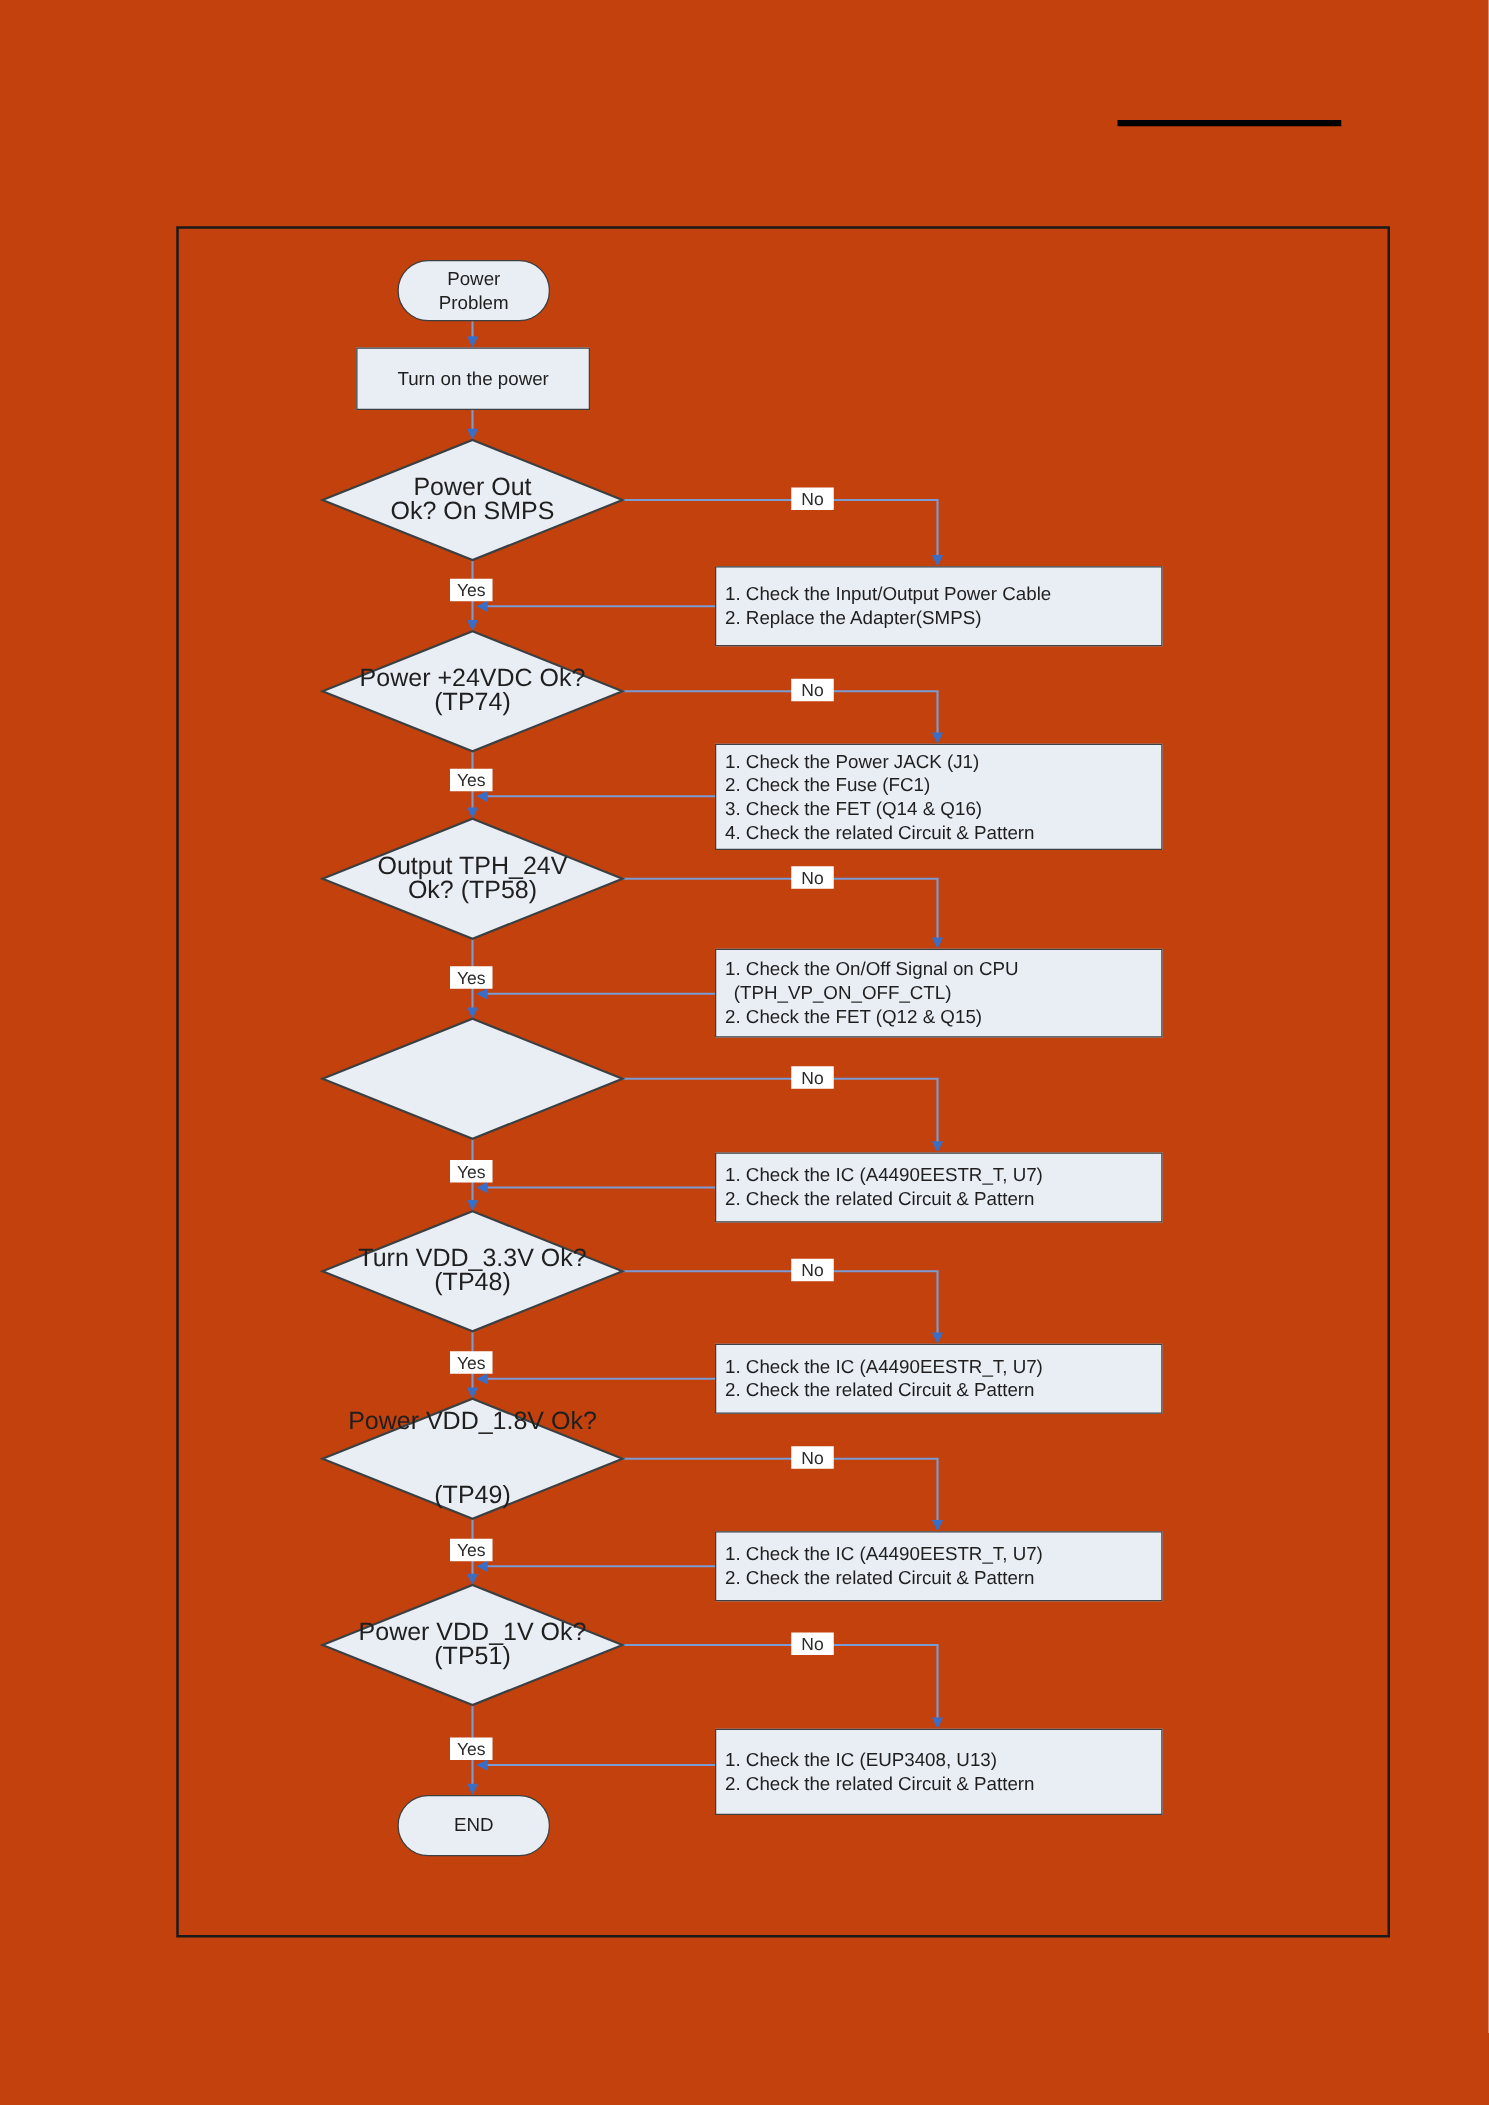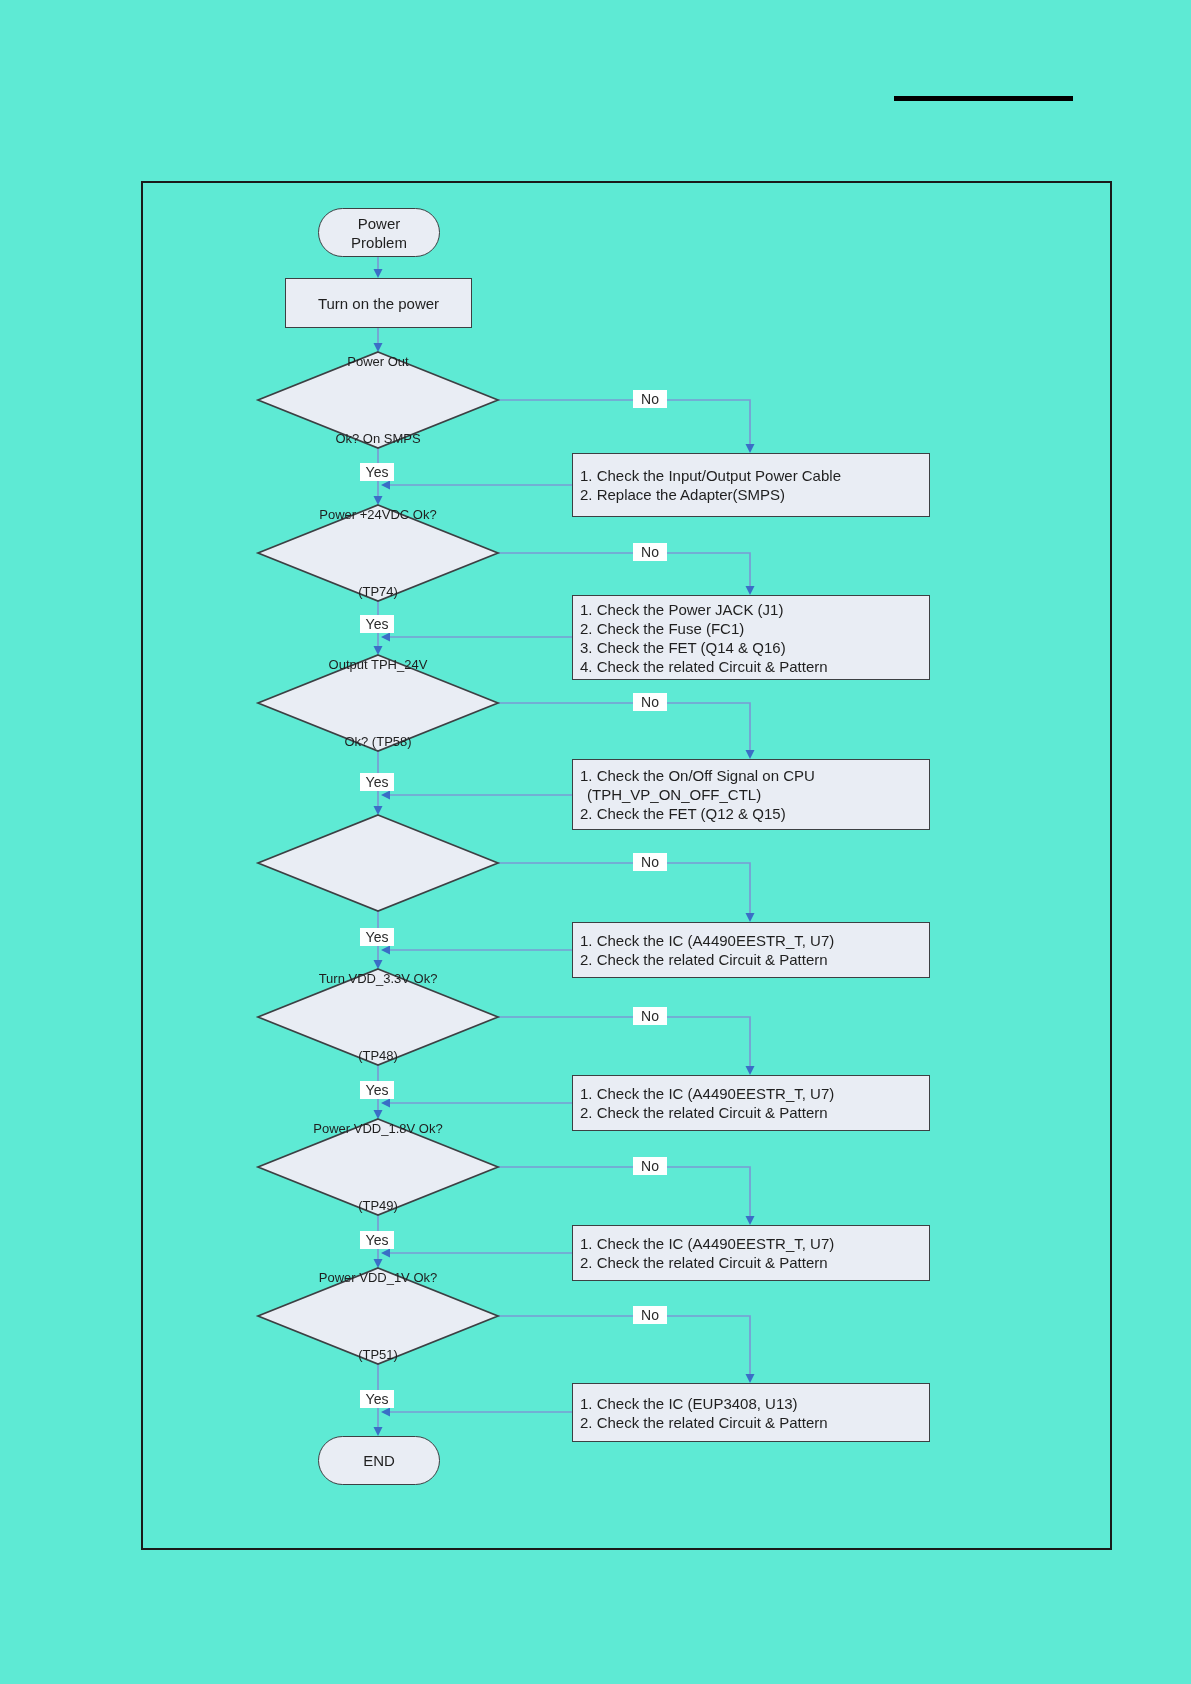--- a/index.html
+++ b/index.html
@@ -6,41 +6,41 @@
     --shape-fill:#e9edf4;
     --shape-border:#3c4043;
     --wire:#7a9bd4;
     --arrow:#3a6ec6;
     --text:#1f1f1f;
     --rule:#000000;
     --frame-border:#1a1a1a;
   }
   html,body{margin:0;padding:0;background:#ffffff;}
   .page{
-    position:relative;width:1191px;height:1684px;background:#5eead4;
+    position:relative;width:1191px;height:1684px;background:#c2410c;
     font-family:"Liberation Sans", sans-serif;color:var(--text);
     overflow:hidden;
   }
   .header-rule{position:absolute;left:894px;top:96px;width:179px;height:5px;background:var(--rule);}
   .frame{position:absolute;left:141px;top:181px;width:967px;height:1365px;border:2px solid var(--frame-border);}
   svg.wires{position:absolute;left:0;top:0;}
   .wire{stroke:var(--wire);stroke-width:1.7;fill:none;}
   .ah{fill:var(--arrow);stroke:none;}
   .diamond{fill:var(--shape-fill);stroke:var(--shape-border);stroke-width:1.7;stroke-linejoin:miter;}
   .node{
     position:absolute;box-sizing:border-box;background:var(--shape-fill);
     border:1.7px solid var(--shape-border);
     display:flex;flex-direction:column;align-items:center;justify-content:center;
     font-size:15px;line-height:19px;color:var(--text);
   }
   .terminator{border-radius:25px;}
   .dtext{
     position:absolute;box-sizing:border-box;background:transparent;border:none;
-    display:flex;flex-direction:column;align-items:center;justify-content:space-between;
-    font-size:13px;line-height:19px;text-align:center;
+    display:flex;flex-direction:column;align-items:center;justify-content:center;
+    font-size:20px;line-height:19px;text-align:center;
   }
   .action{
     position:absolute;box-sizing:border-box;background:var(--shape-fill);
     border:1.7px solid var(--shape-border);
     display:flex;flex-direction:column;justify-content:center;
     padding-left:7px;font-size:15px;line-height:19px;text-align:left;
   }
   .action span{display:block;white-space:nowrap;}
   .action span.ind{padding-left:7px;}
   .lbl{
@@ -170,21 +170,21 @@
     <span>2. Check the related Circuit &amp; Pattern</span>
   </div>
   <div class="action" style="left:572px;top:1075px;width:358px;height:56px;">
     <span>1. Check the IC (A4490EESTR_T, U7)</span>
     <span>2. Check the related Circuit &amp; Pattern</span>
   </div>
   <div class="action" style="left:572px;top:1225px;width:358px;height:56px;">
     <span>1. Check the IC (A4490EESTR_T, U7)</span>
     <span>2. Check the related Circuit &amp; Pattern</span>
   </div>
-  <div class="action" style="left:572px;top:1383px;width:358px;height:59px;">
+  <div class="action" style="left:572px;top:1383px;width:358px;height:69px;">
     <span>1. Check the IC (EUP3408, U13)</span>
     <span>2. Check the related Circuit &amp; Pattern</span>
   </div>
 
   <span class="lbl" style="left:633px;top:390px;">No</span>
   <span class="lbl" style="left:633px;top:543px;">No</span>
   <span class="lbl" style="left:633px;top:693px;">No</span>
   <span class="lbl" style="left:633px;top:853px;">No</span>
   <span class="lbl" style="left:633px;top:1007px;">No</span>
   <span class="lbl" style="left:633px;top:1157px;">No</span>

